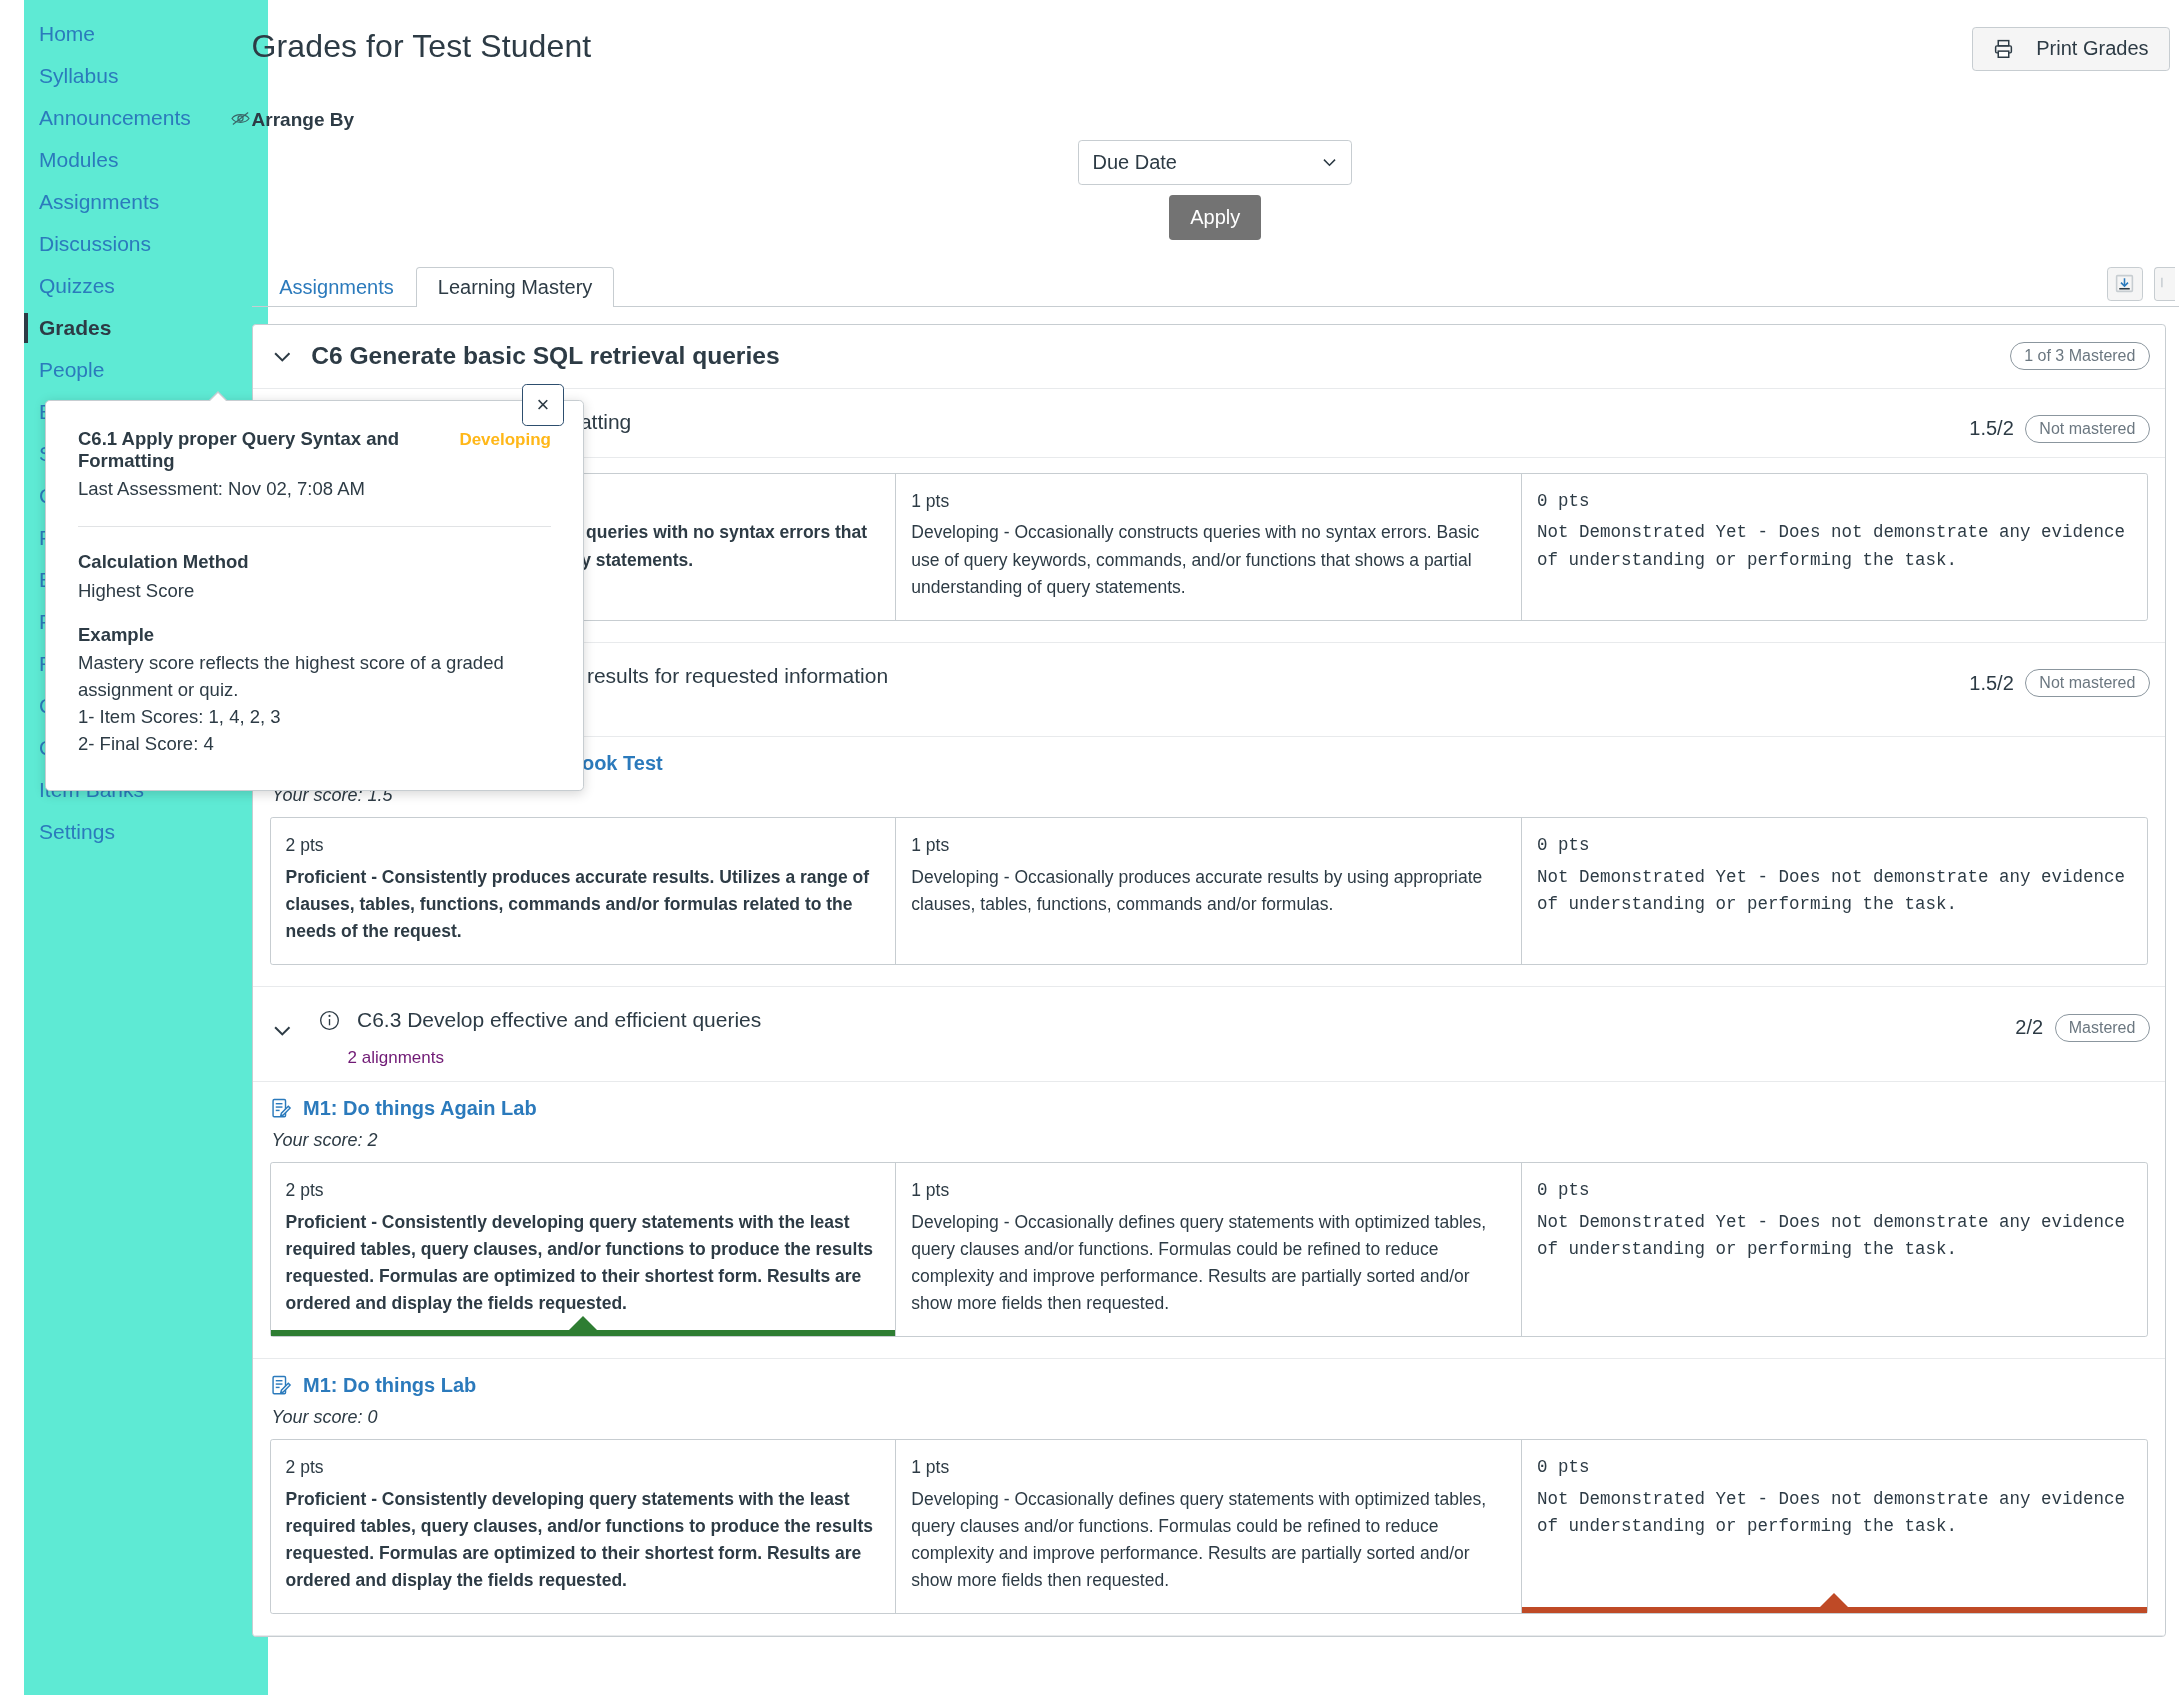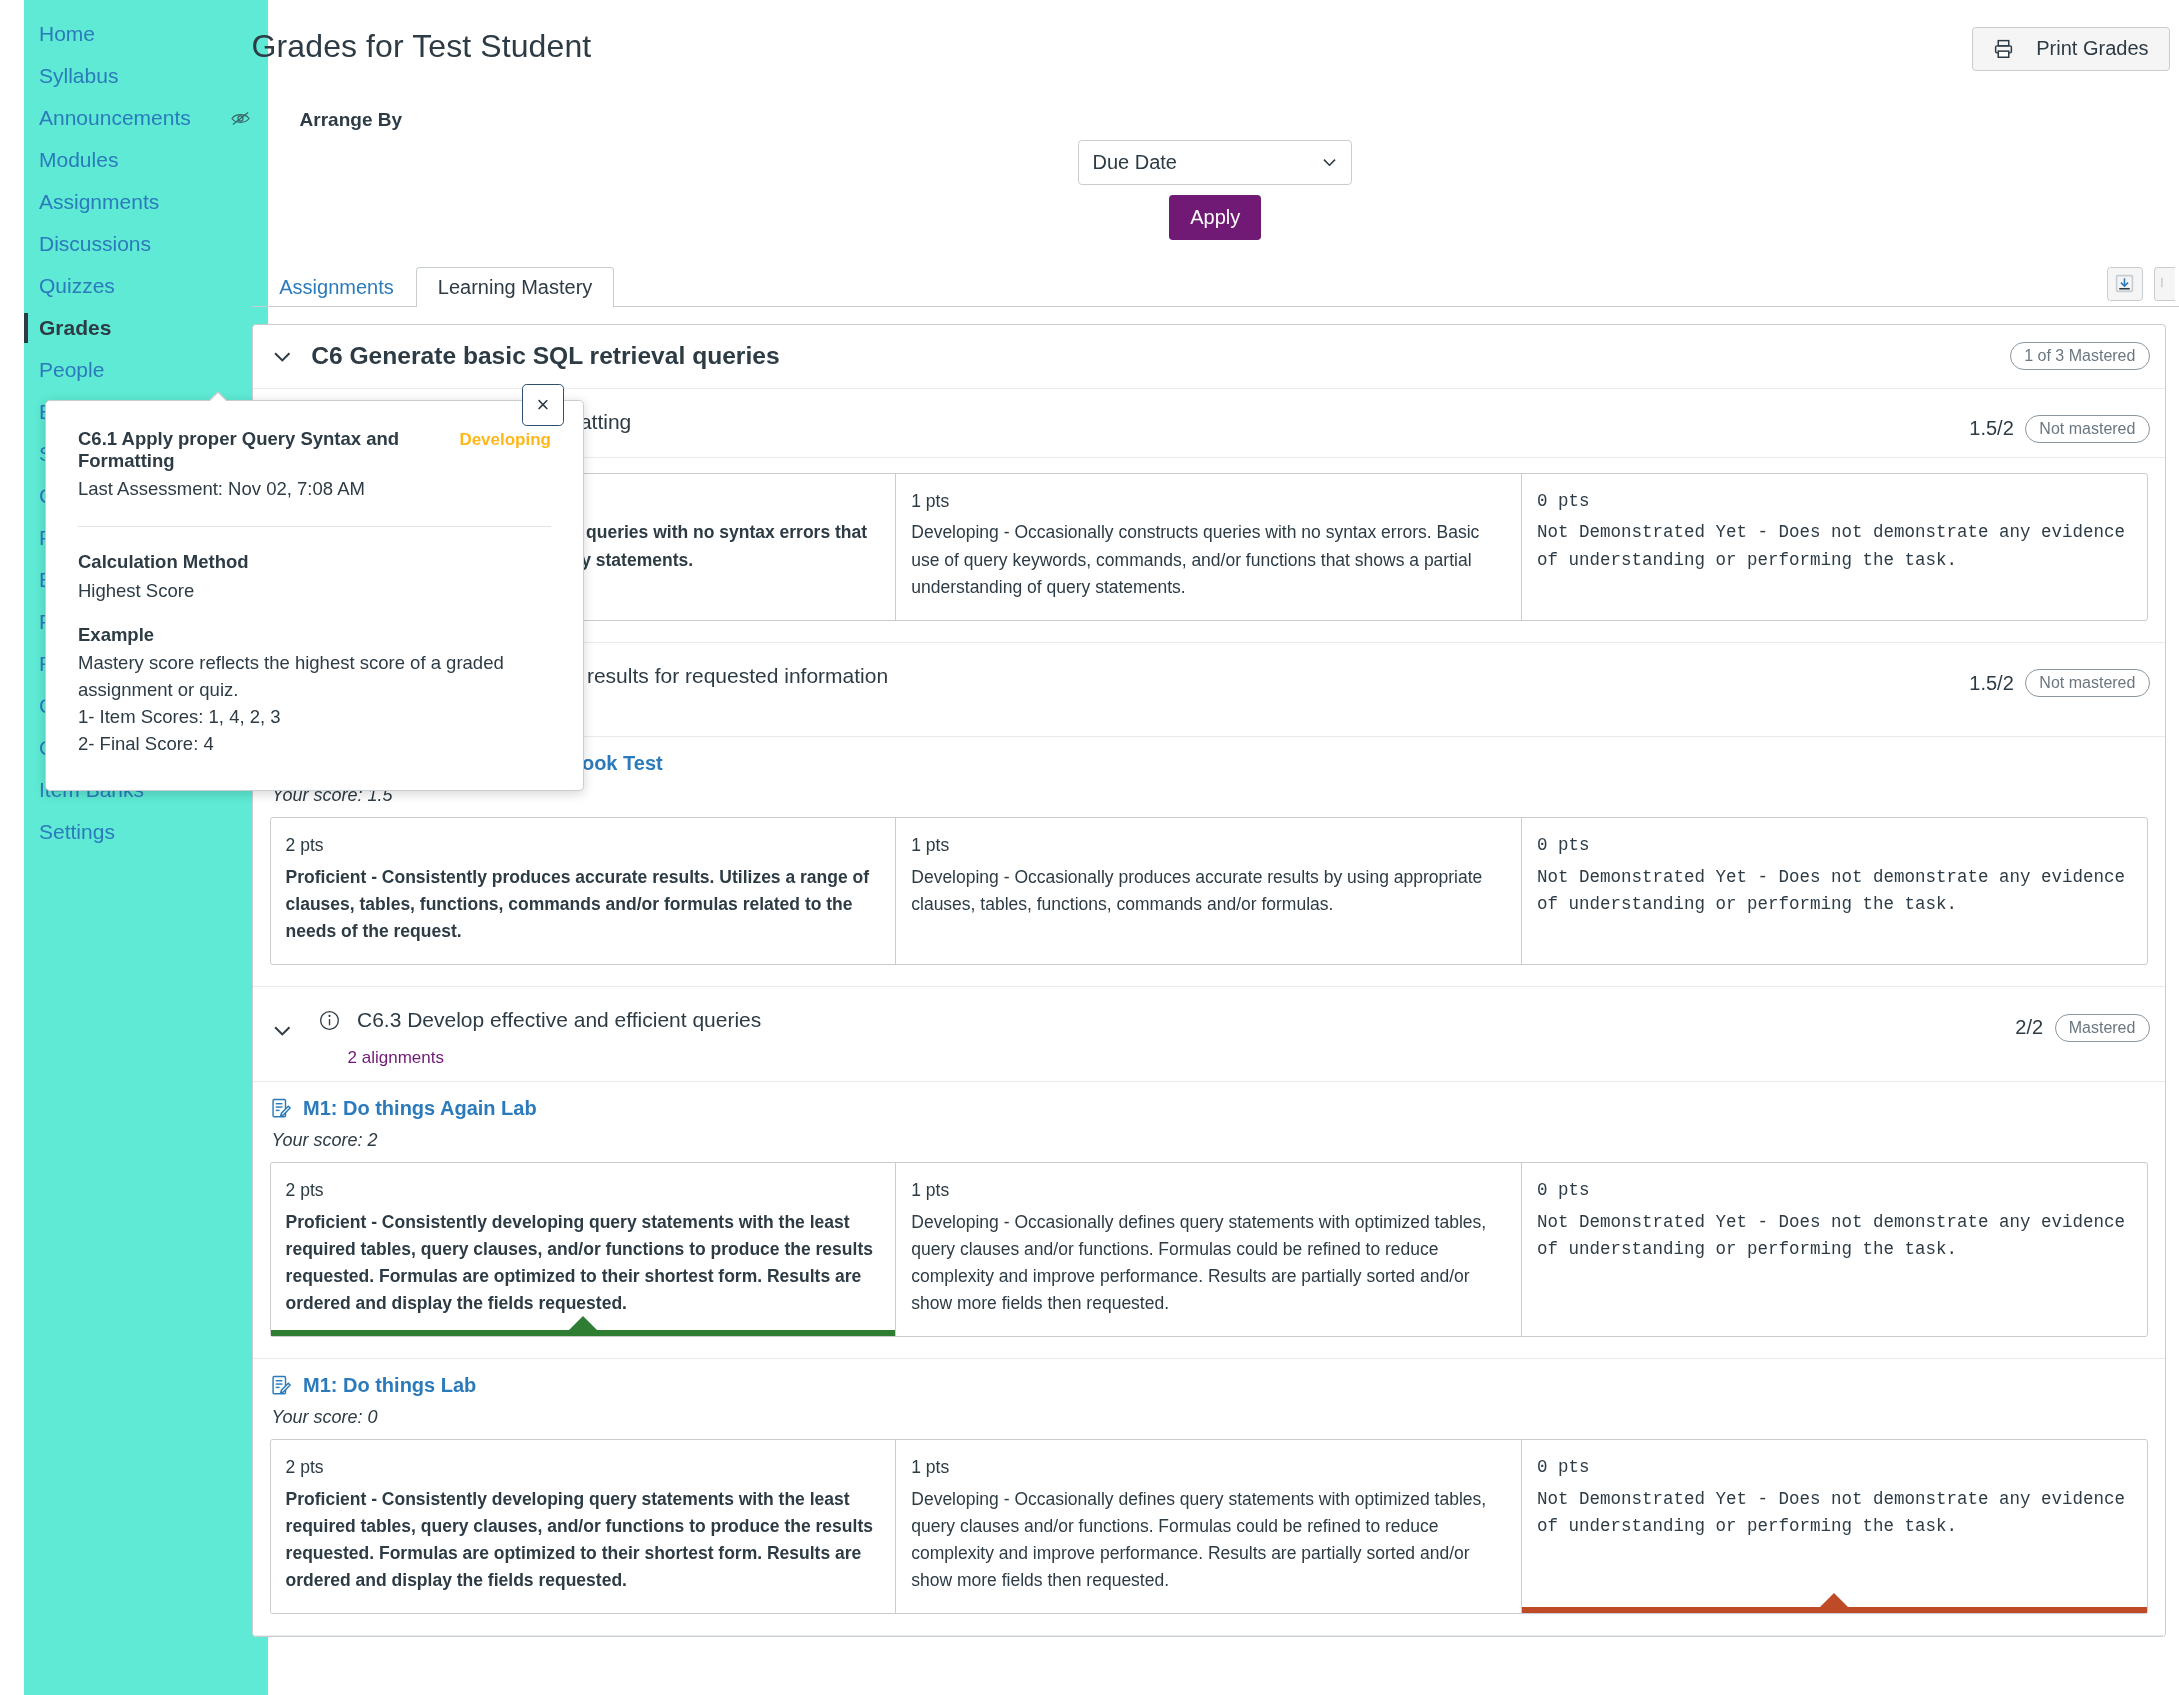--- a/index.html
+++ b/index.html
@@ -70,21 +70,20 @@
     color: #2D3B45;
     cursor: pointer;
     justify-content: space-between;
   }
 
   
   #arrange-by-section { margin: 44px 0 0 7.6px; }
   #arrange-by-label {
     font-size: 19px; font-weight: bold; color: #2D3B45;
     margin-bottom: 8.5px;
-    margin-left: 48px;
   }
   #arrange-row { display: flex; align-items: center; gap: 10.4px; flex-direction: column; }
   #arrange-select-wrap {
     position: relative;
     width: 274px; height: 45px;
   }
   #arrange-select {
     width: 100%; height: 100%;
     border: 0.9px solid #c7cdd1;
     border-radius: 3.8px;
@@ -98,21 +97,21 @@
     cursor: pointer;
   }
   #arrange-chevron-icon {
     position: absolute; right: 13.2px; top: 50%;
     transform: translateY(-50%);
     pointer-events: none;
     display: flex;
   }
   #apply-button {
     height: 45px; padding: 0 21px;
-    background: #701a75;
+    background: #737373;
     border: none; border-radius: 3.8px;
     color: #fff; font-size: 20px;
     font-family: "Liberation Sans", sans-serif;
     cursor: pointer;
   }
 
   
   #tabs-bar {
     position: relative;
     margin: 24.6px 0 0 7.6px;

